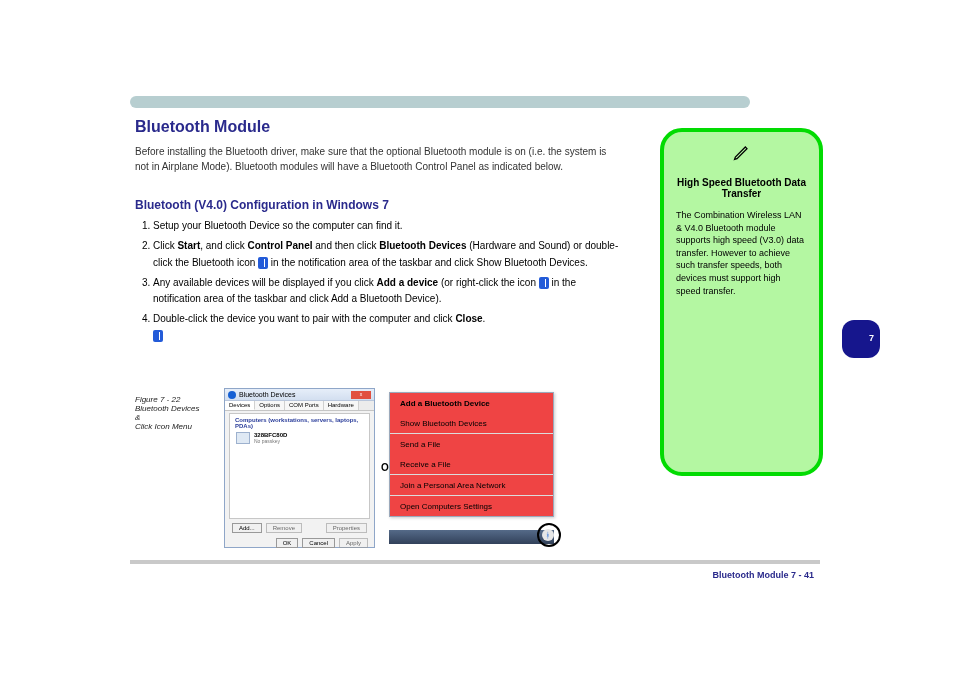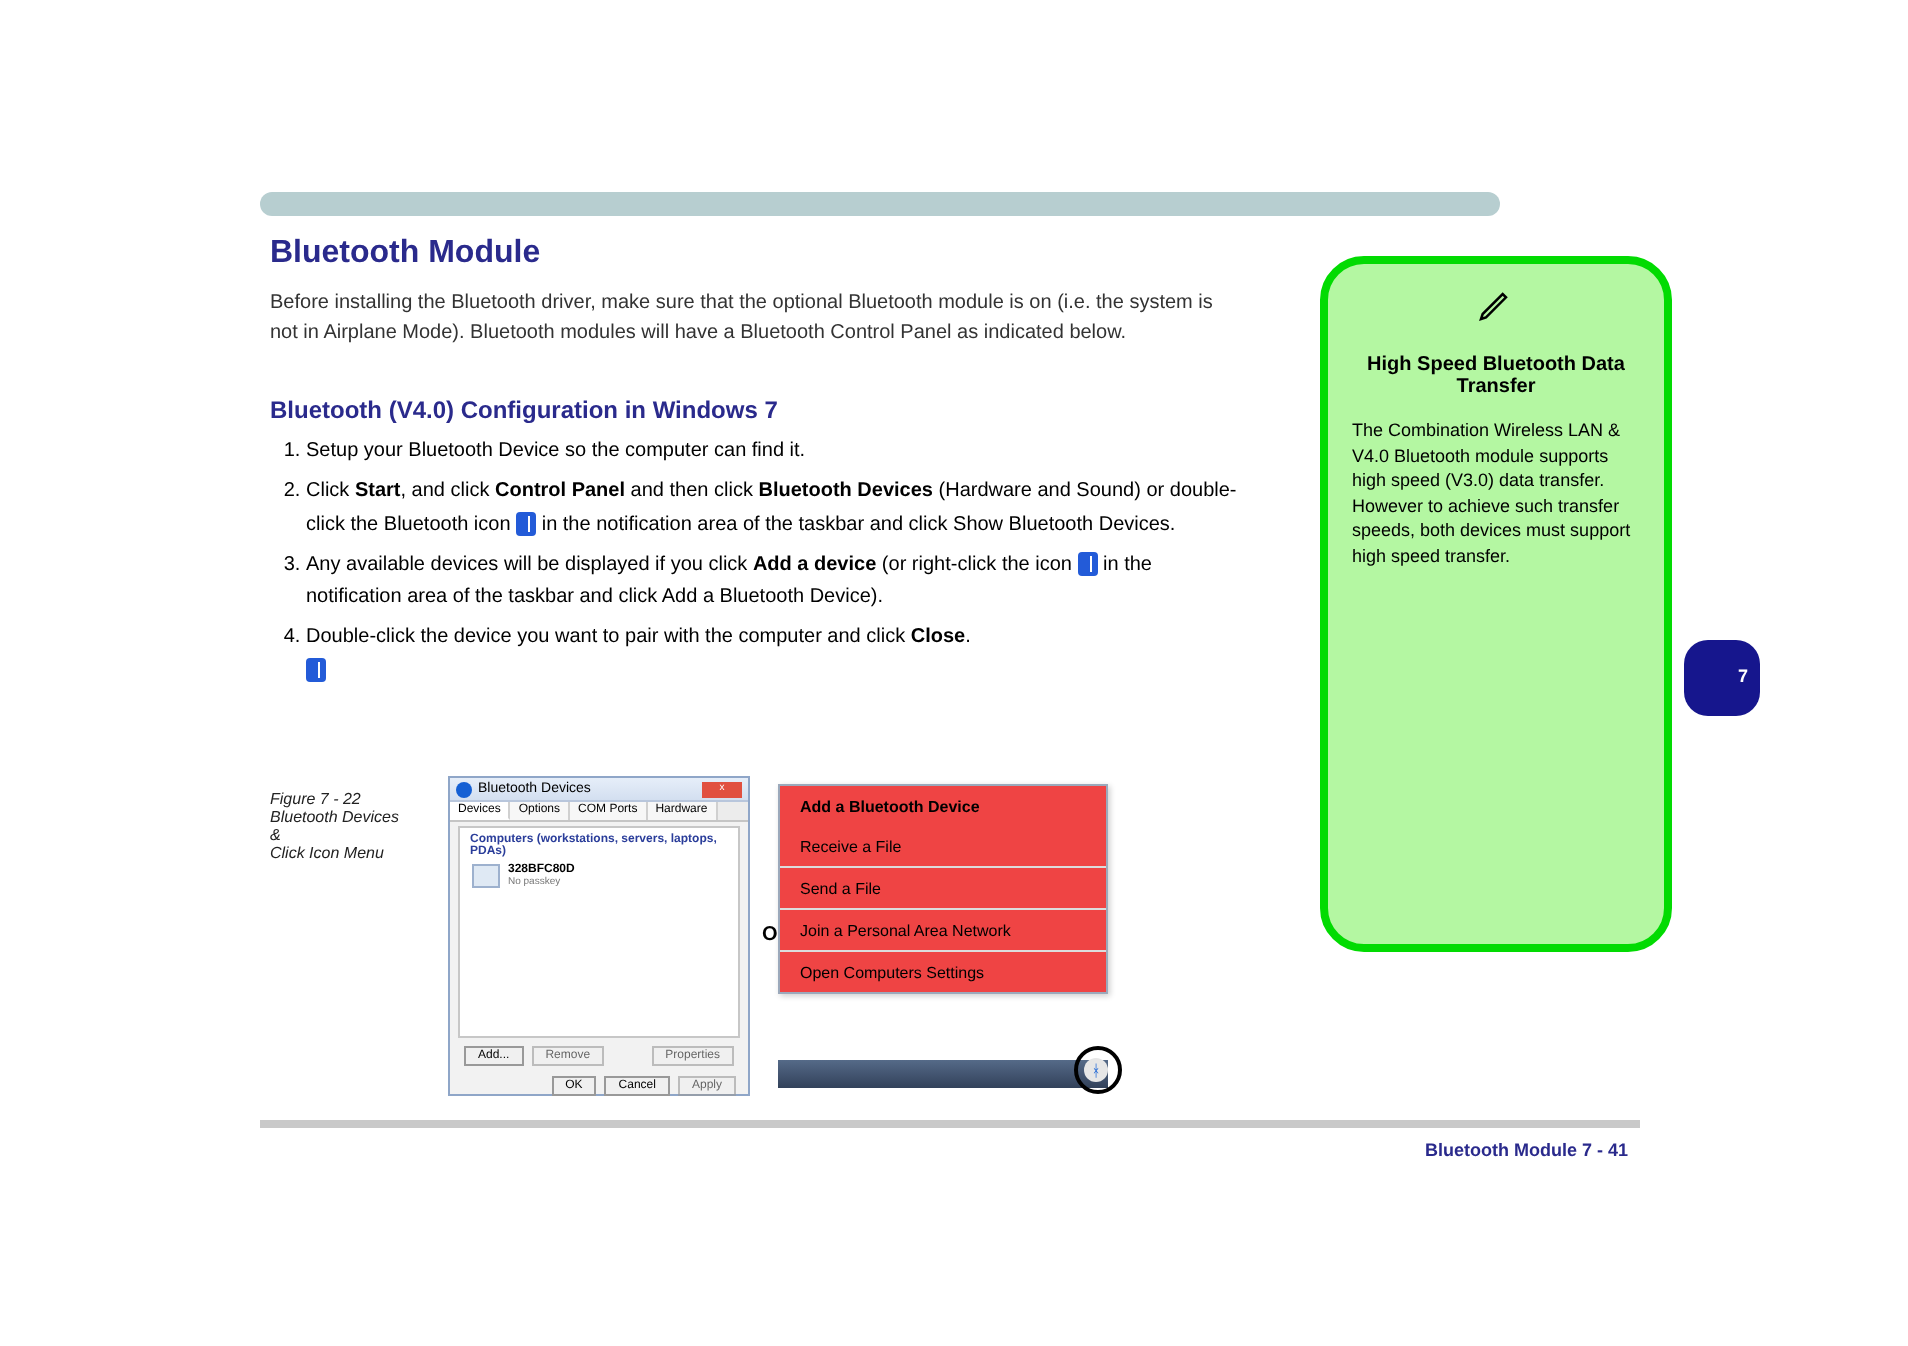--- a/index.html
+++ b/index.html
@@ -111,21 +111,21 @@
       top: 333px;
       font-size: 9px;
       font-weight: bold;
       color: #fff;
     }
     
     .note-box {
       position: absolute;
       left: 660px;
       top: 128px;
-      width: 176px;
+      width: 163px;
       height: 348px;
       background: #b4f7a2;
       border: 4px solid #02db02;
       border-radius: 22px;
       padding: 10px 12px 12px;
     }
     .note-pen {
       text-align: center;
       font-size: 18px;
     }
@@ -347,22 +347,23 @@
     <div class="bt-btn">OK</div>
     <div class="bt-btn">Cancel</div>
     <div class="bt-btn" style="opacity:.6">Apply</div>
   </div>
 </div>
 
 <div class="or-label">Or</div>
 
 <div class="ctx-menu">
   <div class="ctx-item">Add a Bluetooth Device</div>
+  <div class="ctx-item">Show Bluetooth Devices</div>
+  <div class="ctx-item ctx-second-block">Send a File</div>
   <div class="ctx-item">Receive a File</div>
-  <div class="ctx-item ctx-second-block">Send a File</div>
   <div class="ctx-item ctx-second-block">Join a Personal Area Network</div>
   <div class="ctx-item ctx-third-block">Open Computers Settings</div>
 </div>
 <div class="taskbar-strip"></div>
 <div class="tray-bt-circle"></div>
 <div class="tray-bt-inner">ᚼ</div>
 
 <div class="note-box">
   <div class="note-pen">
     <svg width="20" height="20" viewBox="0 0 24 24">

